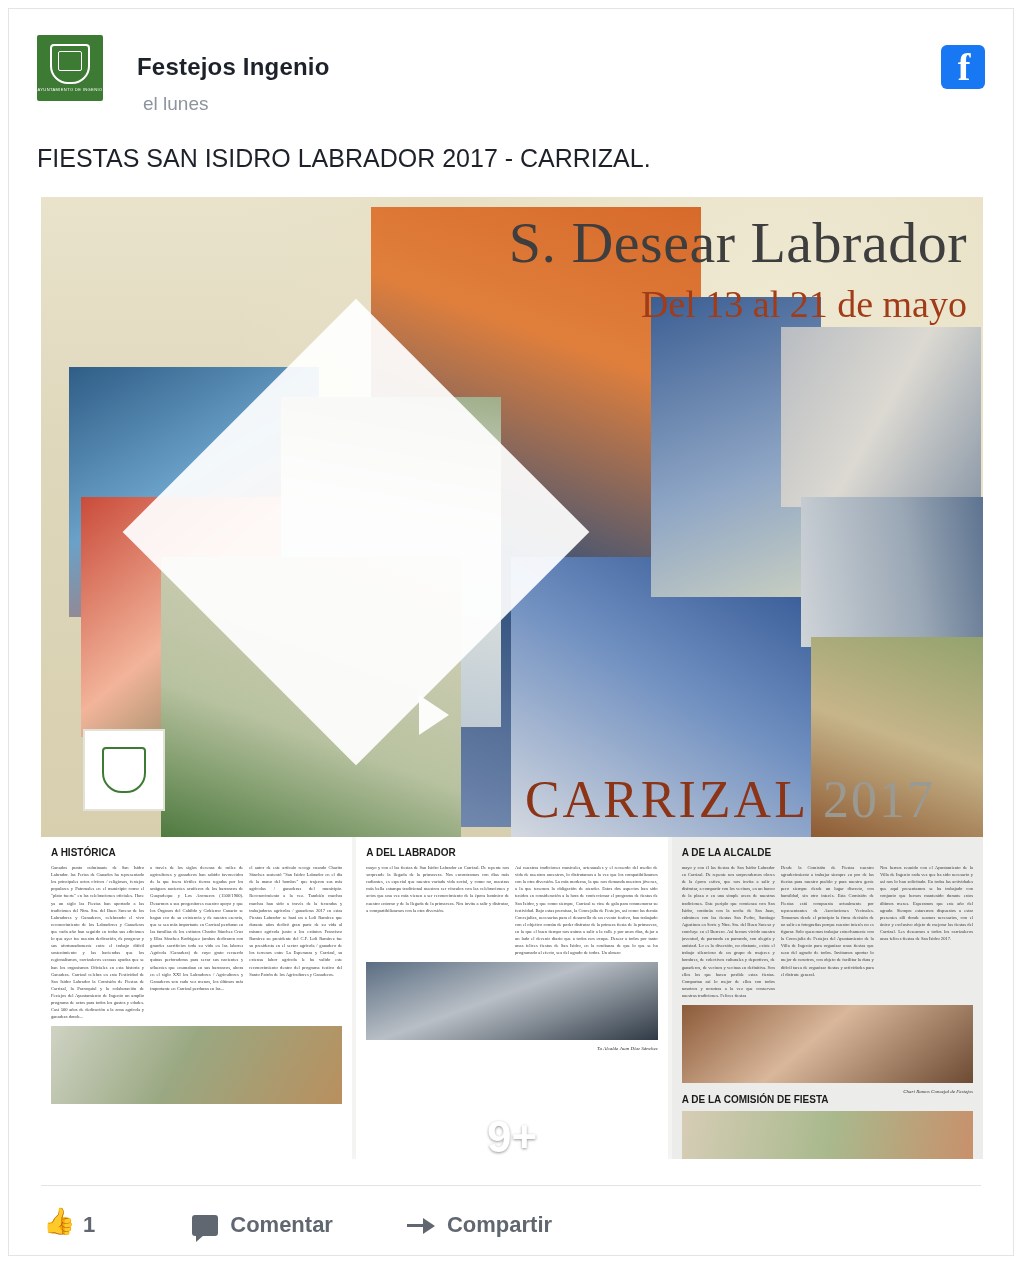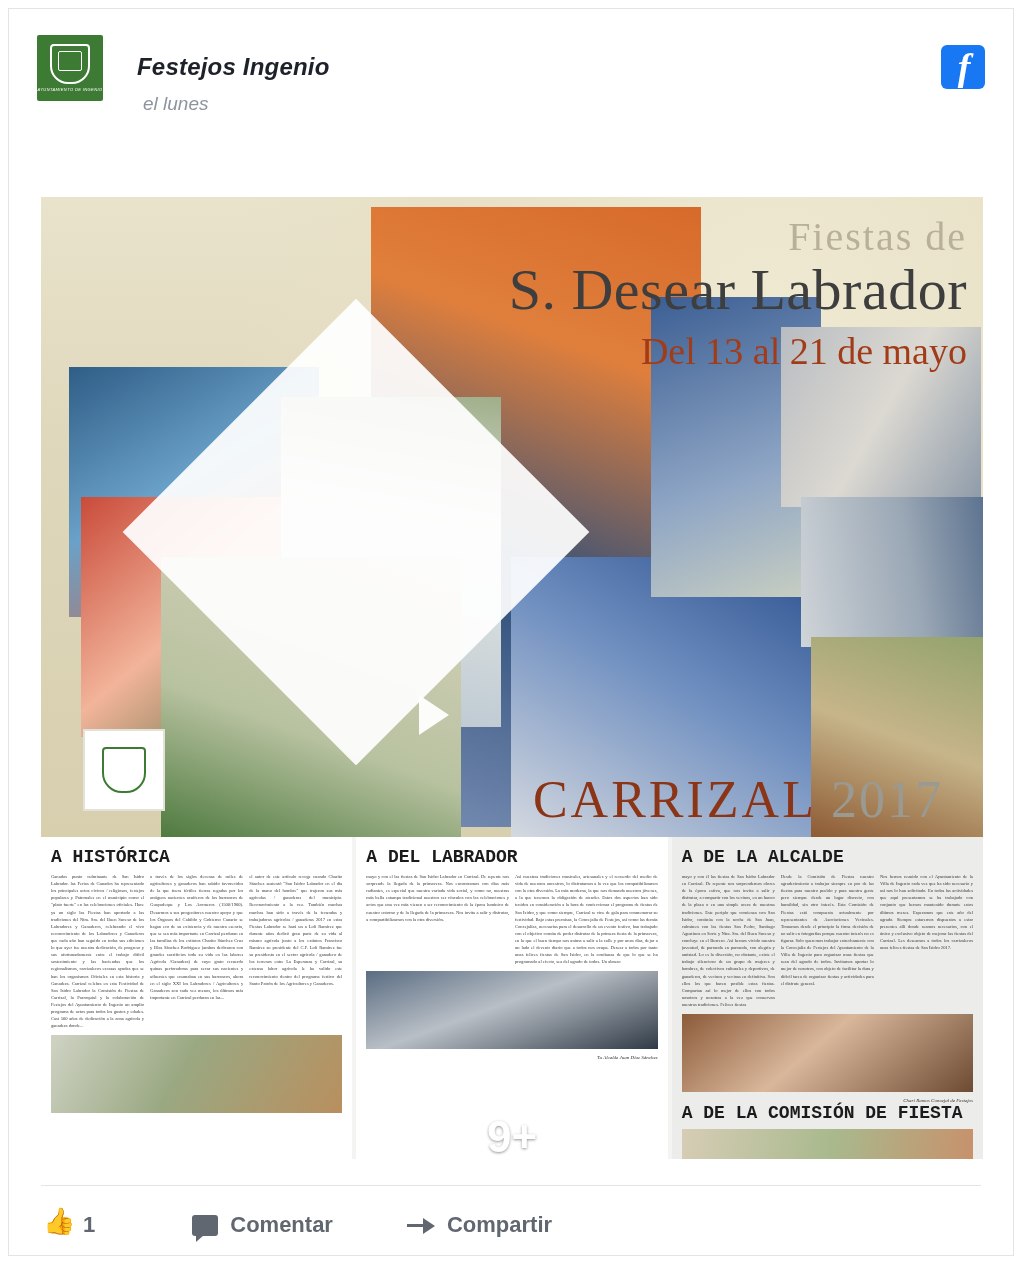--- a/index.html
+++ b/index.html
@@ -24,21 +24,20 @@
     background: #ffffff;
     border: 1px solid #e3e4e8;
     box-sizing: border-box;
   }
   
   .post-header {
     position: relative;
     height: 92px;
     padding: 18px 22px 0 22px;
     box-sizing: border-box;
-    font-style: italic;
   }
   .avatar {
     position: absolute;
     left: 28px;
     top: 26px;
     width: 66px;
     height: 66px;
     background: #3d7a33;
     border-radius: 2px;
     display: flex;
@@ -161,21 +160,21 @@
     margin-top: -4px;
   }
   .pt-3 {
     font-family: Liberation Serif, serif;
     font-size: 38px;
     color: #a23c18;
     margin-top: 6px;
   }
   .poster-foot {
     position: absolute;
-    right: 40px;
+    right: 48px;
     bottom: 8px;
     font-family: "Liberation Serif", serif;
     font-size: 52px;
     color: #8c3416;
     letter-spacing: 3px;
     margin-top: 24px;
   }
   .poster-foot span.year {
     color: #9a9a93;
     letter-spacing: 2px;
@@ -259,22 +258,22 @@
   .news-col {
     background: #ffffff;
     flex: 1;
     position: relative;
     overflow: hidden;
     padding: 10px 10px 0 10px;
     box-sizing: border-box;
   }
   .news-col.gray { background: #ececea; }
   .news-head {
-    font-family: Liberation Mono, monospace;
-    font-size: 18px;
+    font-family: Liberation Sans, sans-serif;
+    font-size: 10px;
     font-weight: bold;
     color: #1b1b1b;
     margin-bottom: 6px;
   }
   .news-body {
     display: flex;
     gap: 6px;
   }
   .news-textcol {
     flex: 1;
@@ -406,39 +405,39 @@
         <div class="shield"></div>
         <div class="crest-text">AYUNTAMIENTO DE INGENIO</div>
       </div>
       <div class="page-name">Festejos Ingenio</div>
       <div class="post-time">el lunes</div>
       <div class="fb-badge">
         <div class="f">f</div>
       </div>
     </div>
 
+    <div class="post-text">FIESTAS SAN ISIDRO LABRADOR 2017 - CARRIZAL.</div>
 
     <div class="media">
 
       <div class="poster">
         <div class="ph p5"></div>
         <div class="ph p1"></div>
         <div class="ph p2"></div>
         <div class="ph p4"></div>
         <div class="ph p3"></div>
         <div class="ph p10"></div>
         <div class="ph p6"></div>
         <div class="ph p7"></div>
         <div class="ph p8"></div>
         <div class="ph p9"></div>
         <div class="diamond-white"></div>
         <div class="play-tri"></div>
 
         <div class="poster-title-block">
-          <div class="pt-1">Fiestas de</div>
           <div class="pt-2">S. Desear Labrador</div>
           <div class="pt-3">Del 13 al 21 de mayo</div>
         </div>
 
         <div class="poster-crest">
           <div class="c-shield"></div>
         </div>
 
         <div class="poster-foot">
           <span>CARRIZAL</span>

